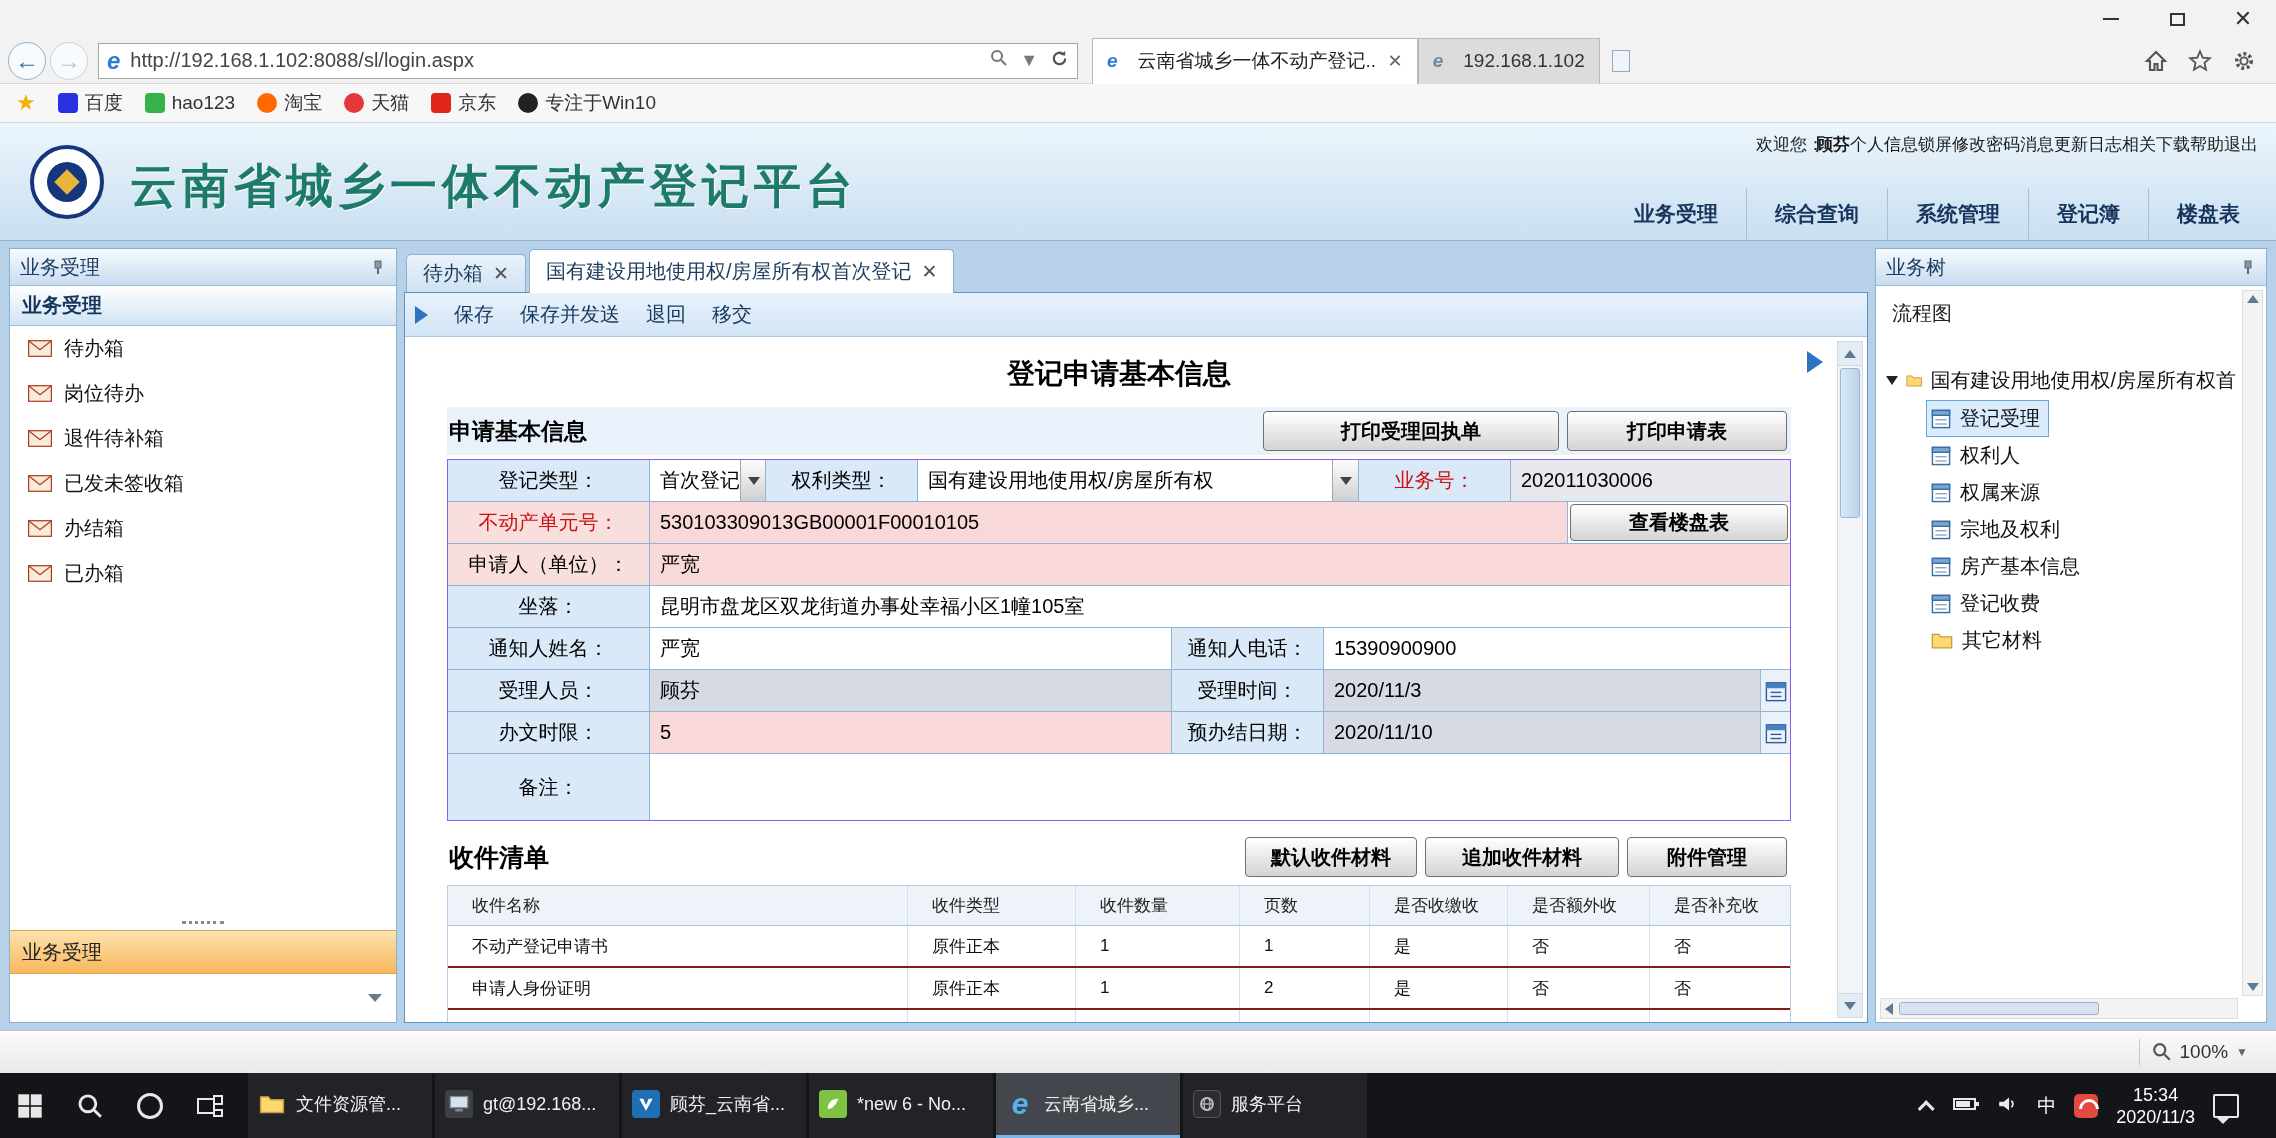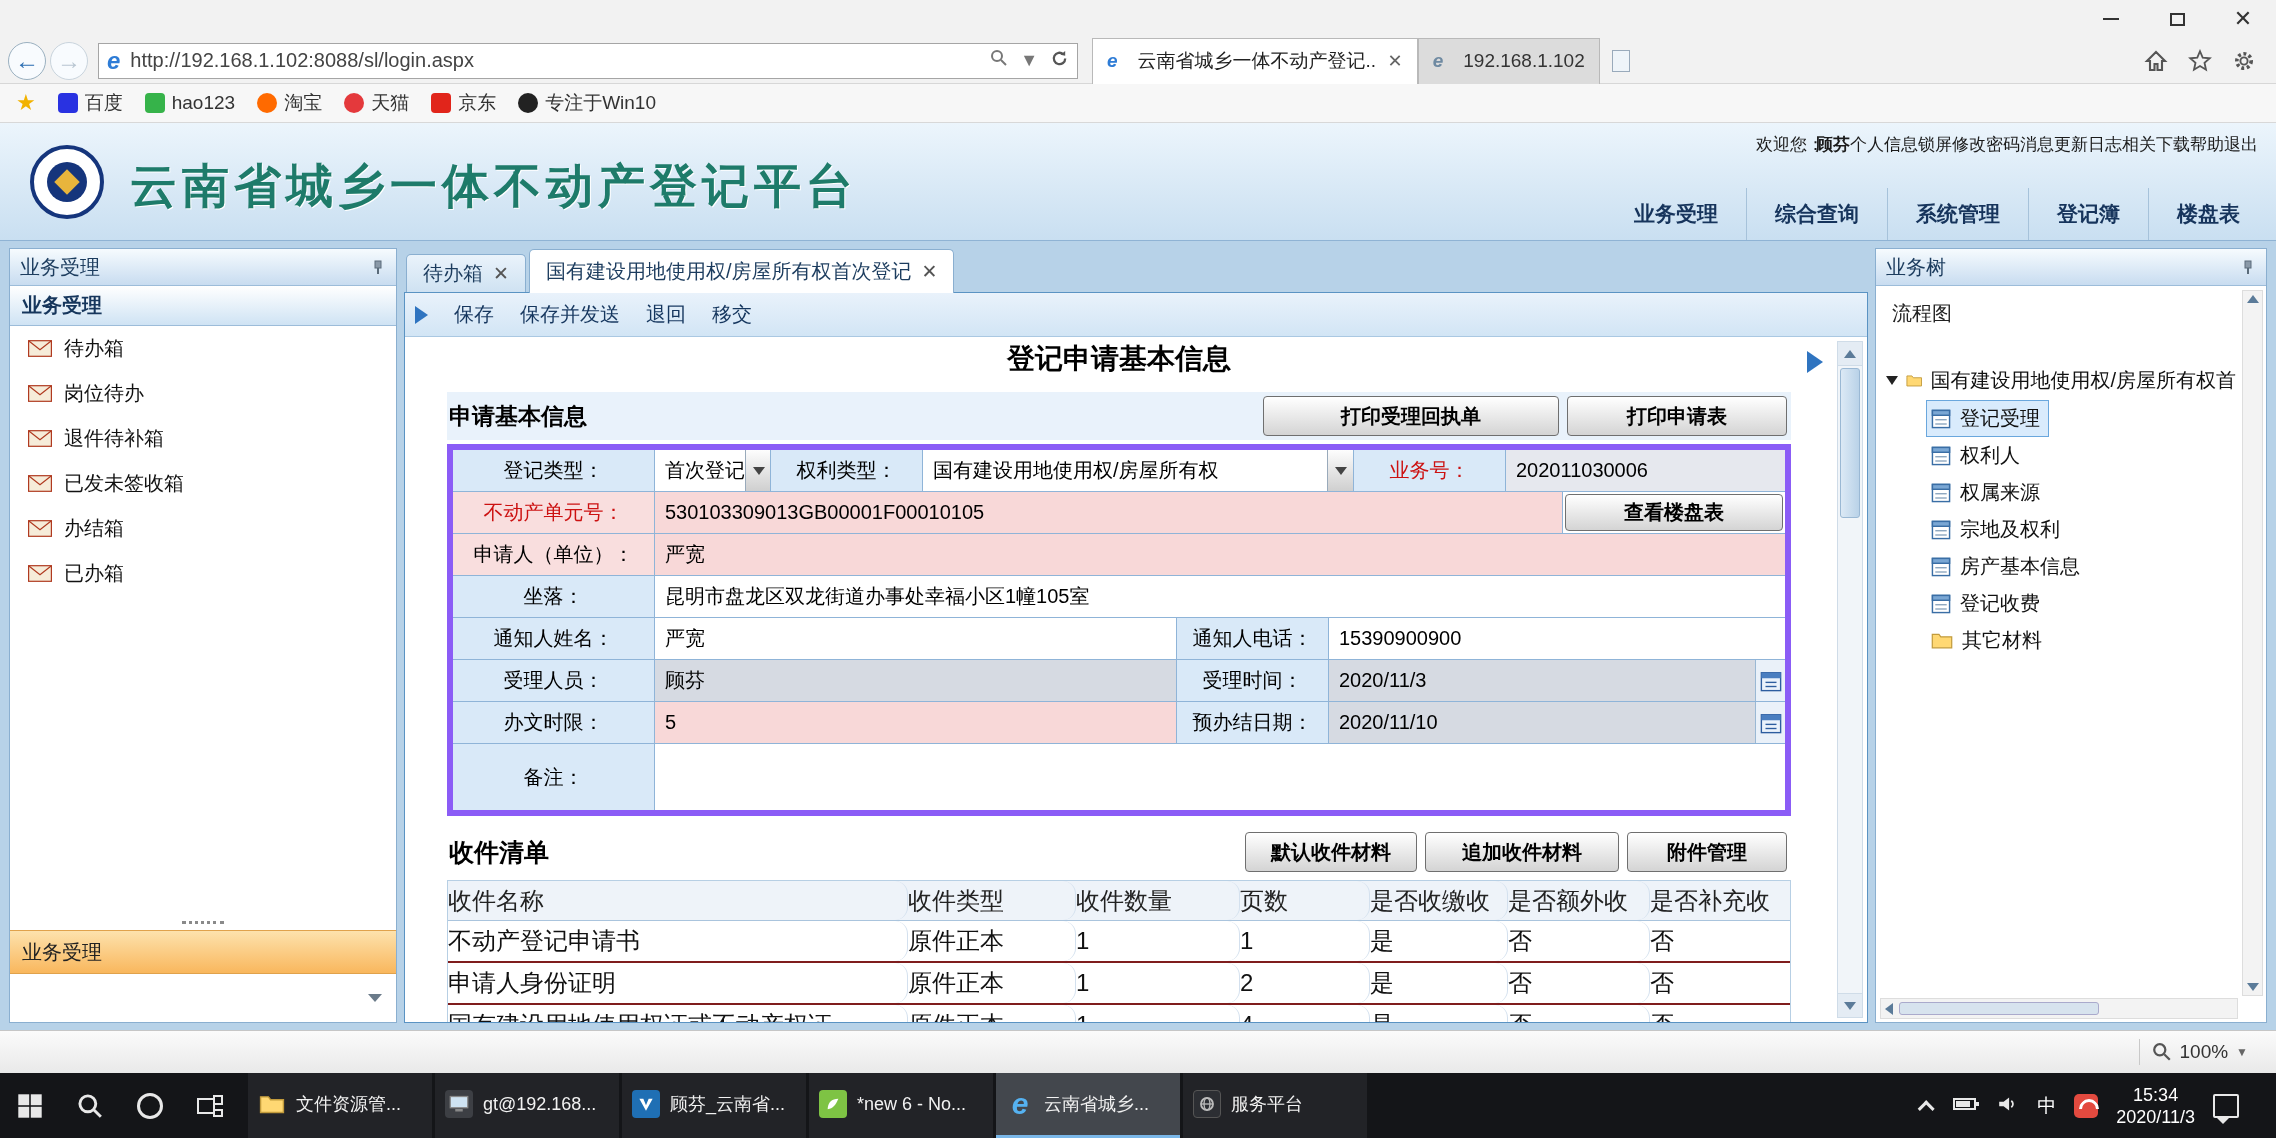--- a/index.html
+++ b/index.html
@@ -82,28 +82,28 @@
   .expand-btn { position:absolute; top:14px; right:44px; width:0; height:0; border-top:11px solid transparent; border-bottom:11px solid transparent; border-left:16px solid #2f74c0; }
   .v-scroll { position:absolute; right:4px; top:4px; bottom:4px; width:26px; background:#f1f5f9; border:1px solid #cfdce8; }
   .vs-arrow { height:24px; display:flex; align-items:center; justify-content:center; background:#e4ecf4; }
   .vs-up { border-bottom:1px solid #cfdce8; }
   .vs-down { position:absolute; bottom:0; left:0; right:0; border-top:1px solid #cfdce8; }
   .vs-thumb { position:absolute; top:26px; left:2px; right:2px; height:150px; background:linear-gradient(90deg,#dce9f5,#b9d2e8); border:1px solid #9ab8d4; border-radius:3px; }
   .tri-u { width:0;height:0;border-left:6px solid transparent;border-right:6px solid transparent;border-bottom:8px solid #5b7b99; }
   .tri-d { width:0;height:0;border-left:6px solid transparent;border-right:6px solid transparent;border-top:8px solid #5b7b99; }
   .tri-l { width:0;height:0;border-top:6px solid transparent;border-bottom:6px solid transparent;border-right:8px solid #5b7b99; }
 
-  .page-title { text-align:center; margin-top:3px; font-size:28px; font-weight:bold; color:#000; }
+  .page-title { text-align:center; margin-top:18px; font-size:28px; font-weight:bold; color:#000; }
   .sec-row { margin-top:14px; height:48px; display:flex; align-items:center; background:#e9f2fb; padding:0 4px 0 2px; }
   .sec-title { font-size:23px; font-weight:bold; color:#000; flex:1; }
   .sec-title.big { font-size:25px; }
   .btn3d { height:40px; background:linear-gradient(#ffffff,#d4d4d4); border:1px solid #6f6f6f; border-radius:4px; font-weight:bold; font-size:20px; color:#000; display:flex; align-items:center; justify-content:center; }
   .sec-btns { display:flex; gap:8px; }
 
-  .form-table { margin-top:4px; border:6px solid #8b5cf6;text-align:right; }
+  .form-table { margin-top:4px; border:1px solid #8b5cf6;text-align:right; }
   .frow { display:flex; border-bottom:1px solid #8fb4d8; height:42px; }
   .frow:last-child { border-bottom:none; }
   .frow.tall { height:66px; }
   .fcell { border-right:1px solid #8fb4d8; display:flex; align-items:center; font-size:20px; color:#000; min-width:0; }
   .fcell:last-child { border-right:none; }
   .flabel { justify-content:center; background:#d9e9f8; }
   .flabel.pink { background:#f9dede; }
   .flabel.red { color:#cc1111; }
   .fval { padding-left:10px; background:#fff; white-space:nowrap; overflow:hidden; }
   .fval.pink { background:#f8d8d8; }
@@ -117,21 +117,21 @@
   .w-btncell { width:222px; flex:none; padding:2px; }
   .grow { flex:1; }
   .dd-btn { margin-left:auto; width:26px; height:100%; background:linear-gradient(#fdfdfd,#cfcfcf); border-left:1px solid #9ab; display:flex; align-items:center; justify-content:center; flex:none; }
   .dd-tri { width:0;height:0;border-left:6px solid transparent;border-right:6px solid transparent;border-top:8px solid #444; }
   .cal-btn { margin-left:auto; width:30px; height:100%; display:flex; align-items:center; justify-content:center; background:#eaf1f9; border-left:1px solid #9ab8d4; flex:none; }
   .cell-btn { width:100%; height:100%; }
 
   .receipt-table { margin-top:4px; border:1px solid #b7cfe4; border-bottom:none; }
   .rrow { display:flex; height:42px; border-bottom:2px solid #7f1d1d; background:#fff; }
   .rrow.head { height:40px; background:#eef3f9; border-bottom:1px solid #aac4dd; }
-  .rcell { display:flex; align-items:center; padding-left:0; font-size:24px; color:#111; border-right:1px solid #d3e0ee; white-space:nowrap; overflow:hidden; flex:none;border-radius:13px; }
+  .rcell { display:flex; align-items:center; padding-left:24px; font-size:17px; color:#111; border-right:1px solid #d3e0ee; white-space:nowrap; overflow:hidden; flex:none; }
   .rrow.head .rcell { color:#222; }
   .rc0{width:460px;} .rc1{width:168px;} .rc2{width:164px;} .rc3{width:130px;} .rc4{width:138px;} .rc5{width:142px;} .rc6{flex:1;border-right:none;}
 
   
   .right-panel { width:392px; background:#fff; border:1px solid #8aafd0; display:flex; flex-direction:column; }
   .rp-body { flex:1; position:relative; padding:10px 30px 24px 10px; overflow:hidden; }
   .rp-flow { font-size:20px; color:#222; margin:4px 0 40px 6px; }
   .tree-root { display:flex; align-items:center; gap:8px; font-size:20px; color:#111; white-space:nowrap; overflow:hidden; margin-bottom:6px; }
   .tree-exp { width:0;height:0;border-left:6px solid transparent;border-right:6px solid transparent;border-top:9px solid #222; flex:none; }
   .tree-item { margin-left:40px; height:37px; display:flex; align-items:center; gap:9px; font-size:20px; color:#111; white-space:nowrap; width:fit-content; padding:0 8px 0 4px; border:1px solid transparent; }

